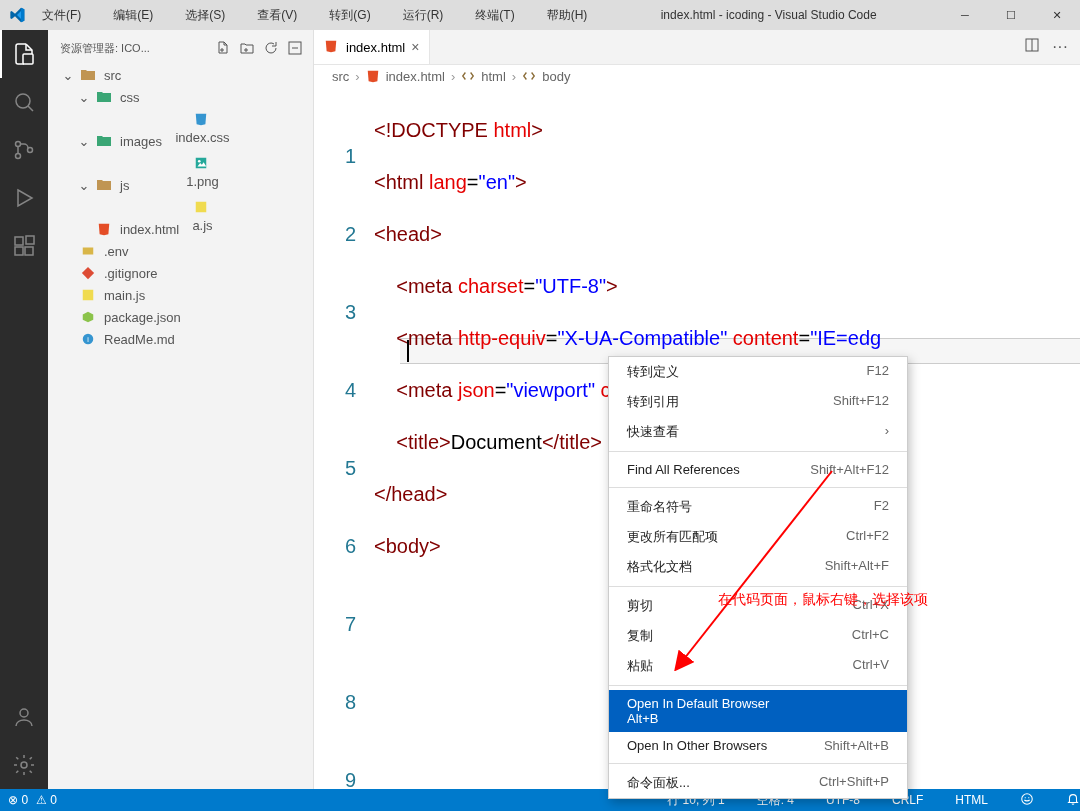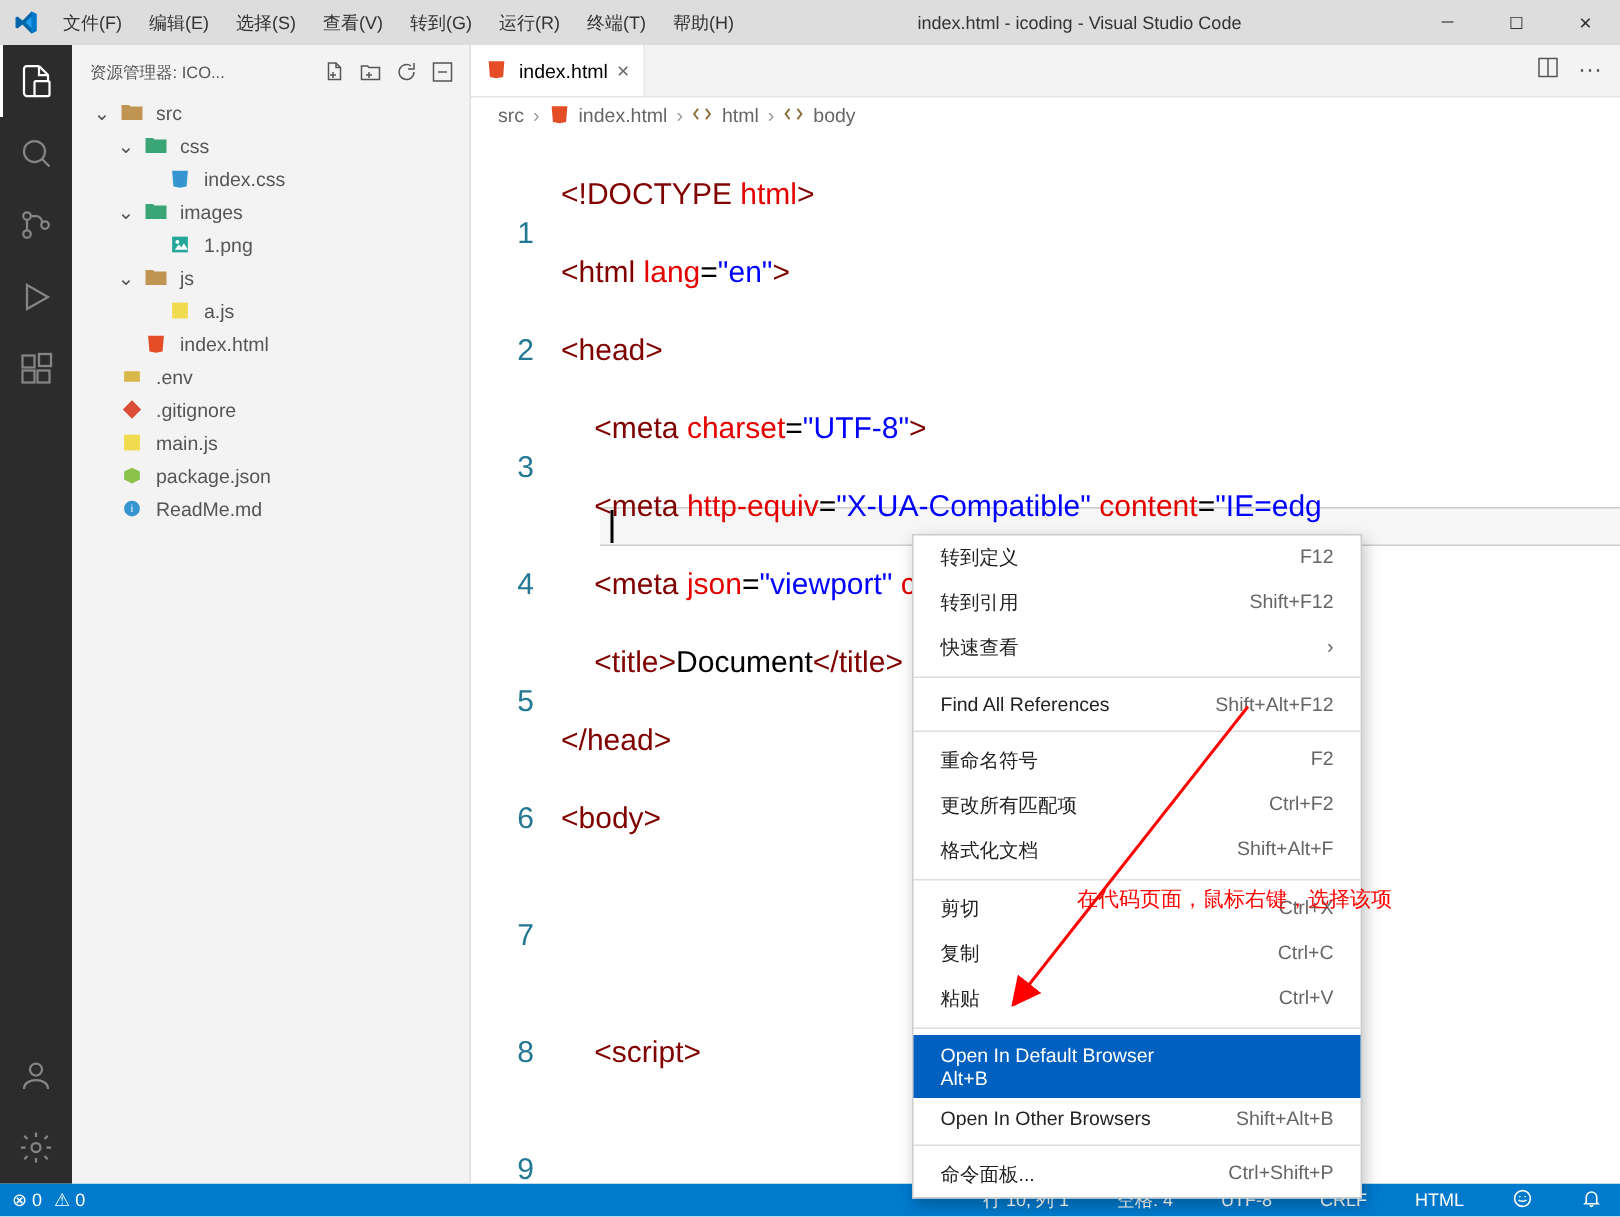--- a/index.html
+++ b/index.html
@@ -1,20 +1,20 @@
 <!DOCTYPE html>
 <html><head>
 <meta charset="utf-8">
 <style>
 * { margin: 0; padding: 0; box-sizing: border-box; font-family: "Segoe UI", "Microsoft YaHei", sans-serif; }
 body { width: 1080px; height: 811px; background: #fff; overflow: hidden; position: relative; }
 .titlebar { height: 30px; background: #dddddd; display: flex; align-items: center; font-size: 12px; color: #333; }
 .titlebar .vs-logo { width: 34px; display: flex; justify-content: center; }
 .titlebar .vs-logo svg { width: 16px; height: 16px; }
-.titlebar .menu { display: flex; gap: 2px; }
+.titlebar .menu { display: flex; gap: 16px; }
 .titlebar .menu span { padding: 4px 8px; border-radius: 3px; cursor: default; }
 .titlebar .title { flex: 1; text-align: center; color: #333; }
 .titlebar .win-controls { display: flex; }
 .titlebar .win-controls div { width: 46px; height: 30px; display: flex; align-items: center; justify-content: center; font-size: 11px; }
 .main { display: flex; height: 759px; }
 .activitybar { width: 48px; background: #2c2c2c; display: flex; flex-direction: column; align-items: center; }
 .activitybar .top { flex: 1; display: flex; flex-direction: column; }
 .activitybar .item { width: 48px; height: 48px; display: flex; align-items: center; justify-content: center; color: #858585; position: relative; }
 .activitybar .item.active { color: #fff; }
 .activitybar .item.active::before { content: ''; position: absolute; left: 0; top: 0; bottom: 0; width: 2px; background: #fff; }
@@ -22,21 +22,21 @@
 .sidebar { width: 266px; background: #f3f3f3; border-right: 1px solid #e0e0e0; font-size: 13px; color: #555; }
 .sidebar-header { display: flex; align-items: center; padding: 10px 10px 6px 12px; font-size: 11px; }
 .sidebar-header .label { flex: 1; }
 .sidebar-header .actions { display: flex; gap: 8px; }
 .sidebar-header .actions span { width: 16px; height: 16px; display: inline-flex; align-items: center; justify-content: center; }
 .tree { padding: 2px 0; }
 .tree .row { display: flex; align-items: center; height: 22px; padding-left: 12px; gap: 4px; cursor: default; }
 .tree .chev { width: 16px; display: inline-flex; justify-content: center; color: #555; }
 .tree .ficon { width: 16px; height: 16px; display: inline-flex; align-items: center; justify-content: center; margin-right: 4px; }
 .tree .indent1 { padding-left: 28px; }
-.tree .indent2 { padding-left: 44px; }
+.tree .indent2 { padding-left: 44px; flex-direction: column; }
 .editor-area { flex: 1; display: flex; flex-direction: column; background: #fff; }
 .tabs-row { height: 35px; background: #f3f3f3; display: flex; align-items: stretch; border-bottom: 1px solid #e5e5e5; }
 .tab { background: #fff; border-right: 1px solid #e5e5e5; display: flex; align-items: center; padding: 0 10px; gap: 6px; font-size: 13px; }
 .tab .ficon { width: 16px; height: 16px; }
 .tab .close { font-size: 14px; color: #666; }
 .tabs-row .spacer { flex: 1; }
 .tabs-row .actions { display: flex; align-items: center; gap: 12px; padding-right: 12px; color: #555; }
 .breadcrumb { height: 22px; padding-left: 18px; font-size: 13px; color: #666; display: flex; align-items: center; gap: 6px; }
 .breadcrumb .sep { color: #999; }
 .breadcrumb svg { width: 14px; height: 14px; vertical-align: middle; }
@@ -45,21 +45,21 @@
 .gutter .ln { height: 26px; }
 .code-content { flex: 1; padding-top: 4px; }
 .code-line { height: 26px; }
 .tag { color: #800000; }
 .attr { color: #e50000; }
 .str { color: #0000ff; }
 .punc { color: #800000; }
 .txt { color: #000; }
 .statusbar { height: 22px; background: #007acc; color: #fff; display: flex; align-items: center; font-size: 12px; }
 .statusbar .left { display: flex; align-items: center; gap: 8px; padding-left: 8px; }
-.statusbar .right { margin-left: auto; display: flex; align-items: center; gap: 32px; padding-right: 12px; }
+.statusbar .right { margin-left: auto; display: flex; align-items: center; gap: 32px; }
 .context-menu { position: absolute; left: 608px; top: 356px; width: 300px; background: #fff; border: 1px solid #ccc; box-shadow: 2px 4px 10px rgba(0,0,0,0.25); font-size: 13px; color: #222; z-index: 100; }
 .context-menu .mitem { display: flex; justify-content: space-between; padding: 6px 18px; cursor: default; }
 .context-menu .mitem.highlight { background: #0060c0; color: #fff; flex-direction: column; }
 .context-menu .mitem .short { color: #666; }
 .context-menu .mitem.highlight .short { color: #fff; }
 .context-menu hr { border: none; border-top: 1px solid #ddd; margin: 4px 0; }
 .annotation-text { position: absolute; left: 718px; top: 591px; color: #ff0000; font-size: 14px; font-family: "SimSun", serif; z-index: 200; }
 .arrow { position: absolute; z-index: 150; }
 .hl-line { position: absolute; left: 400px; top: 338px; right: 0; height: 26px; border-top: 1px solid #ccc; border-bottom: 1px solid #ccc; background: #f6f6f6; z-index: 1; }
 .code-content, .gutter { position: relative; z-index: 2; }
@@ -376,21 +376,20 @@
 <div class="code-line"><span class="punc">&lt;</span><span class="tag">html</span><span class="attr"> lang</span><span class="txt">=</span><span class="str">"en"</span><span class="punc">&gt;</span></div>
 <div class="code-line"><span class="punc">&lt;</span><span class="tag">head</span><span class="punc">&gt;</span></div>
 <div class="code-line"><span class="punc">    &lt;</span><span class="tag">meta</span><span class="attr"> charset</span><span class="txt">=</span><span class="str">"UTF-8"</span><span class="punc">&gt;</span></div>
 <div class="code-line"><span class="punc">    &lt;</span><span class="tag">meta</span><span class="attr"> http-equiv</span><span class="txt">=</span><span class="str">"X-UA-Compatible"</span><span class="attr"> content</span><span class="txt">=</span><span class="str">"IE=edg</span></div>
 <div class="code-line"><span class="punc">    &lt;</span><span class="tag">meta</span><span class="attr"> json</span><span class="txt">=</span><span class="str">"viewport"</span><span class="attr"> content</span><span class="txt">=</span><span class="str">"width=device-width,</span></div>
 <div class="code-line"><span class="punc">    &lt;</span><span class="tag">title</span><span class="punc">&gt;</span><span class="txt">Document</span><span class="punc">&lt;/</span><span class="tag">title</span><span class="punc">&gt;</span></div>
 <div class="code-line"><span class="punc">&lt;/</span><span class="tag">head</span><span class="punc">&gt;</span></div>
 <div class="code-line"><span class="punc">&lt;</span><span class="tag">body</span><span class="punc">&gt;</span></div>
 <div class="code-line"></div>
 <div class="code-line"></div>
-<div class="code-line"><span class="punc">    &lt;</span><span class="tag">script</span><span class="punc">&gt;</span></div>
 
 
 
 
 
 
 
 
 
 

